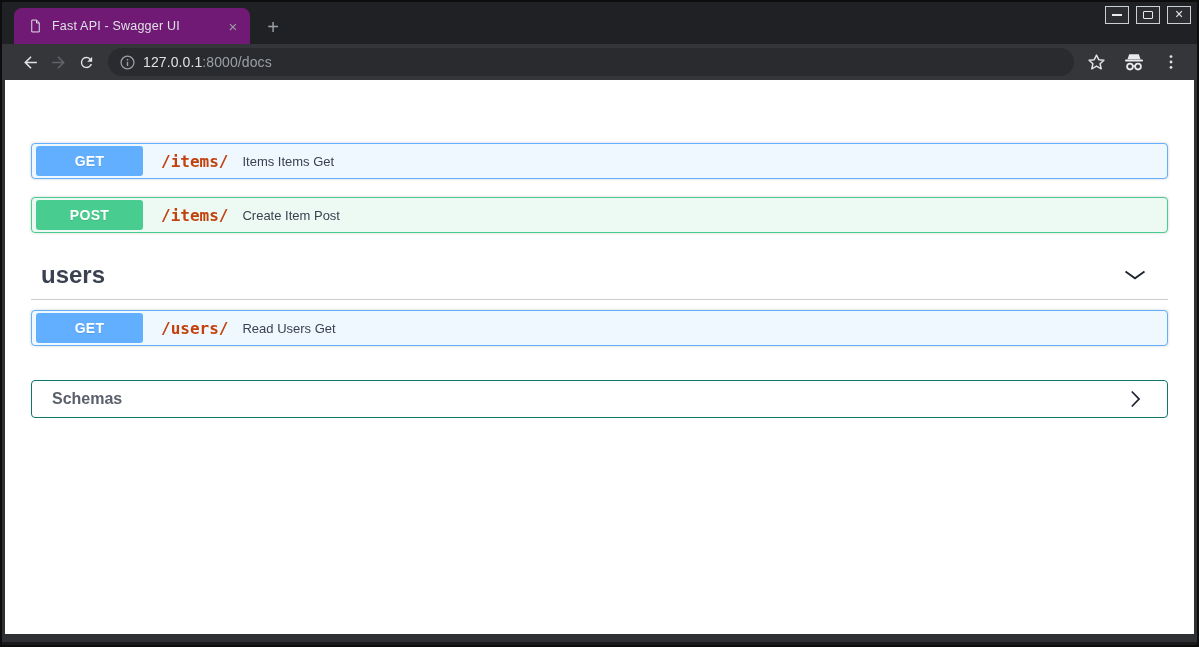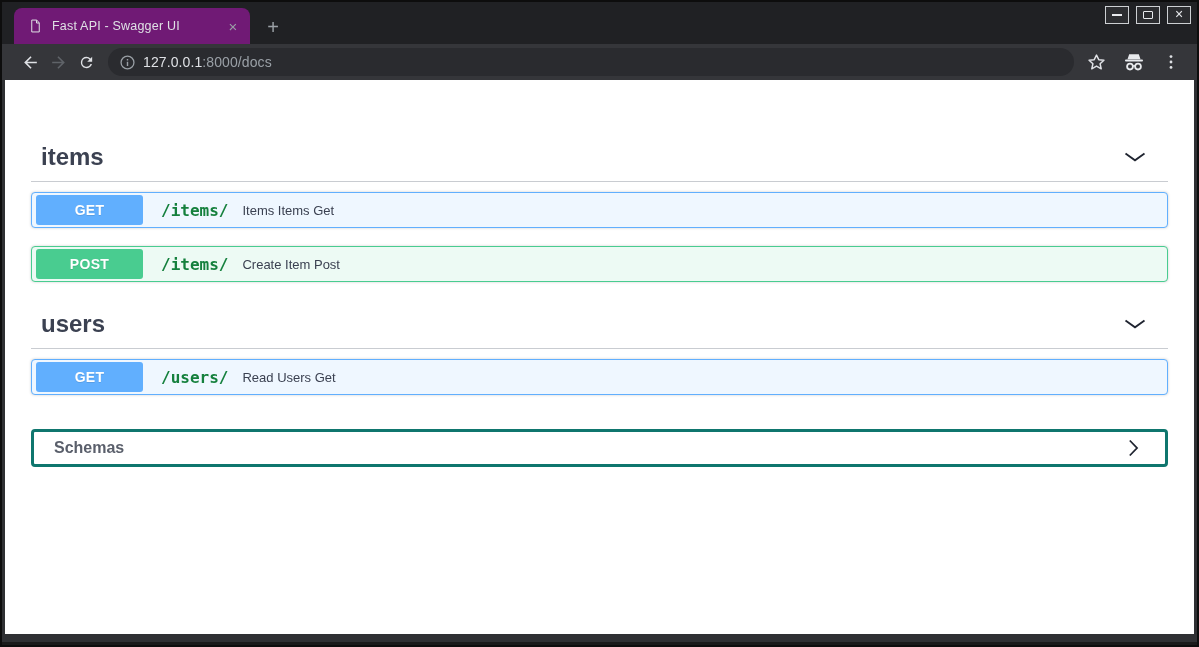--- a/index.html
+++ b/index.html
@@ -70,25 +70,25 @@
   }
   .opblock.get  { background:#eff7ff; border:1px solid #61affe; }
   .opblock.post { background:#edfaf4; border:1px solid #49cc90; }
   .method {
     width:107px; flex:0 0 auto; text-align:center; padding:7px 0; border-radius:3px;
     color:#fff; font-weight:700; font-size:14px; letter-spacing:.3px;
     text-shadow:0 1px 0 rgba(0,0,0,.1);
   }
   .opblock.get  .method { background:#61affe; }
   .opblock.post .method { background:#49cc90; }
-  .path { margin-left:18px; font-family:"DejaVu Sans Mono", monospace; font-weight:700; font-size:16px; color:#15803d; }
+  .path { margin-left:18px; font-family:"DejaVu Sans Mono", monospace; font-weight:700; font-size:16px; color:#c2410c; }
   .summary { margin-left:14px; font-size:13px; color:#3b4151; }
 
   .schemas {
-    margin-top:34px; height:38px; border:3px solid #0f766e; border-radius:4px;
+    margin-top:34px; height:38px; border:1px solid #0f766e; border-radius:4px;
     display:flex; align-items:center; justify-content:space-between;
     padding:0 26px 0 20px; cursor:pointer;
   }
   .schemas-label { font-size:16px; font-weight:700; color:#5a5f6b; }
 
   svg { display:block; }
 </style>
 </head>
 <body>
 
@@ -164,28 +164,20 @@
       </svg>
     </span>
   </div>
 </div>
 
 <div class="page">
   <div class="swagger">
 
 
     <div class="tag-section">
-      <div class="tag-header">
-        <span class="tag-name">items</span>
-        <span>
-          <svg width="22" height="10" viewBox="0 0 22 10">
-            <polyline points="1.5,1.5 11,8.3 20.5,1.5" fill="none" stroke="#1f2430" stroke-width="1.8"></polyline>
-          </svg>
-        </span>
-      </div>
       <div class="ops">
         <div class="opblock get">
           <span class="method">GET</span>
           <span class="path">/items/</span>
           <span class="summary">Items Items Get</span>
         </div>
         <div class="opblock post">
           <span class="method">POST</span>
           <span class="path">/items/</span>
           <span class="summary">Create Item Post</span>

